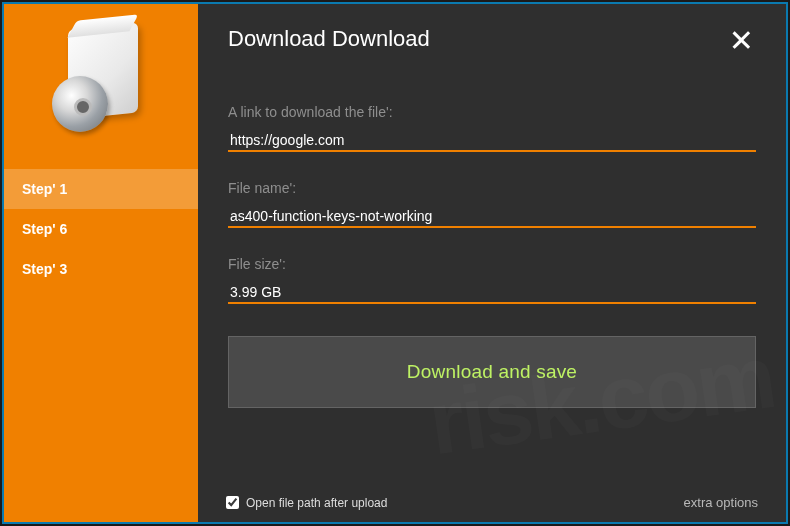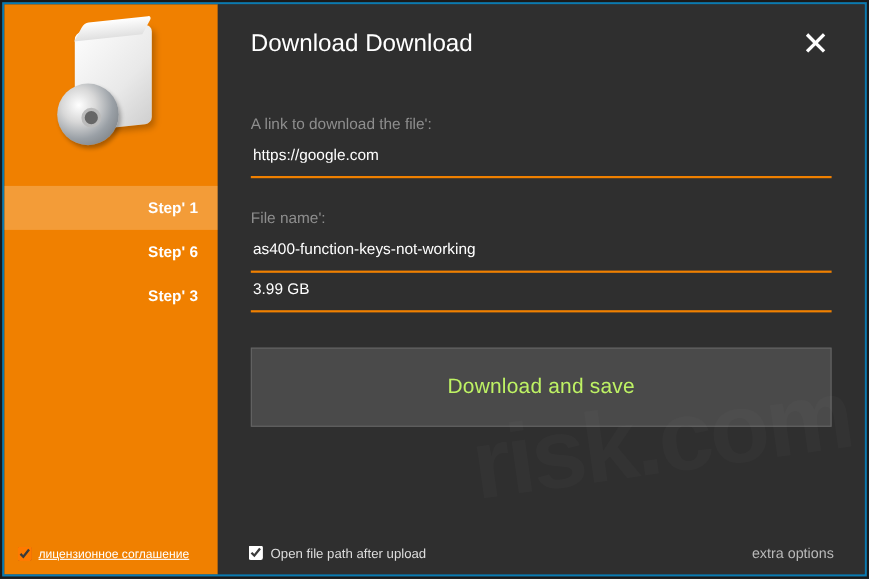--- a/index.html
+++ b/index.html
@@ -74,21 +74,20 @@
     margin-top: 25px;
     display: flex;
     flex-direction: column;
   }
   .step {
     color: #ffffff;
     font-size: 14px;
     padding: 12px 18px;
     cursor: pointer;
     font-weight: bold;
-    text-align: right;
   }
   .step.active {
     background: rgba(255,255,255,0.22);
   }
   .license-row {
     position: absolute;
     bottom: 12px;
     left: 12px;
     display: flex;
     align-items: center;
@@ -138,21 +137,21 @@
     margin-top: 28px;
     margin-bottom: 6px;
   }
   .field-input {
     width: 100%;
     background: transparent;
     border: none;
     border-bottom: 2px solid #f08000;
     color: #ffffff;
     font-size: 14px;
-    padding: 6px 2px 12px 2px;
+    padding: 6px 2px 2px 2px;
     outline: none;
   }
   .download-btn {
     margin-top: 32px;
     width: 100%;
     height: 72px;
     background: #4a4a4a;
     border: 1px solid #646464;
     color: #bef264;
     font-size: 19px;
@@ -204,38 +203,35 @@
   <div class="sidebar">
     <div class="sidebar-icon">
       <div class="box3d"></div>
       <div class="disc"></div>
     </div>
     <div class="steps">
       <div class="step active">Step' 1</div>
       <div class="step">Step' 6</div>
       <div class="step">Step' 3</div>
     </div>
-    <div class="license-row">
-      <input type="checkbox" checked="" style="">
-      <a>лицензионное соглашение</a>
-    </div>
   </div>
 
   <div class="main">
     <div class="title-row">
       <div class="title">Download Download</div>
       <div class="close">✕</div>
     </div>
 
     <div class="field-label">A link to download the file':</div>
     <input class="field-input" type="text" value="https://google.com" style="">
 
     <div class="field-label">File name':</div>
     <input class="field-input" type="text" value="as400-function-keys-not-working" style="">
 
+    <div class="field-label">File size':</div>
     <input class="field-input" type="text" value="3.99 GB" style="">
 
     <button class="download-btn">Download and save</button>
 
     <div class="footer">
       <label class="open-path">
         <input type="checkbox" checked="" style="">
         <span>Open file path after upload</span>
       </label>
       <span class="extra">extra options</span>

